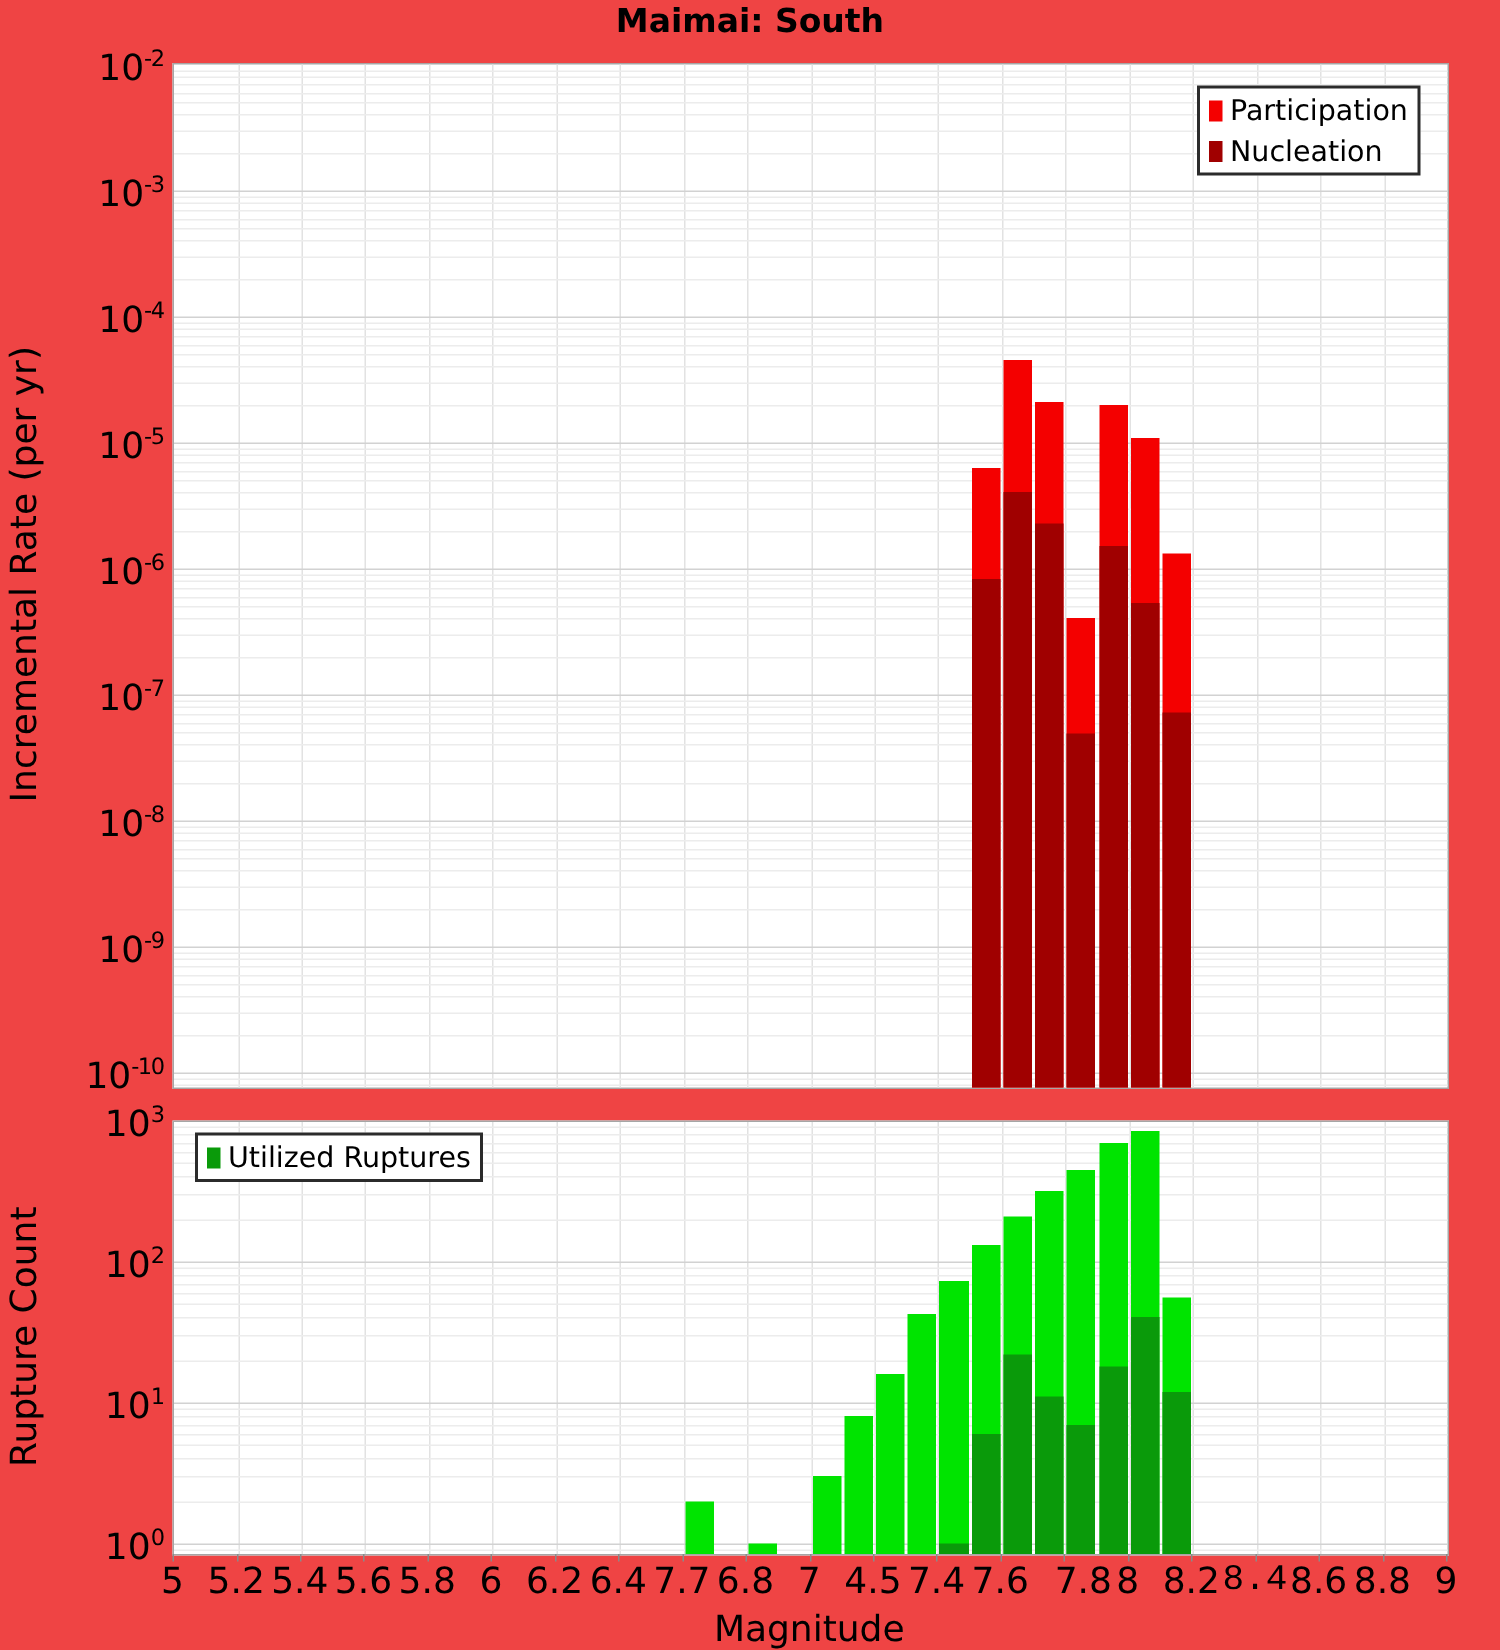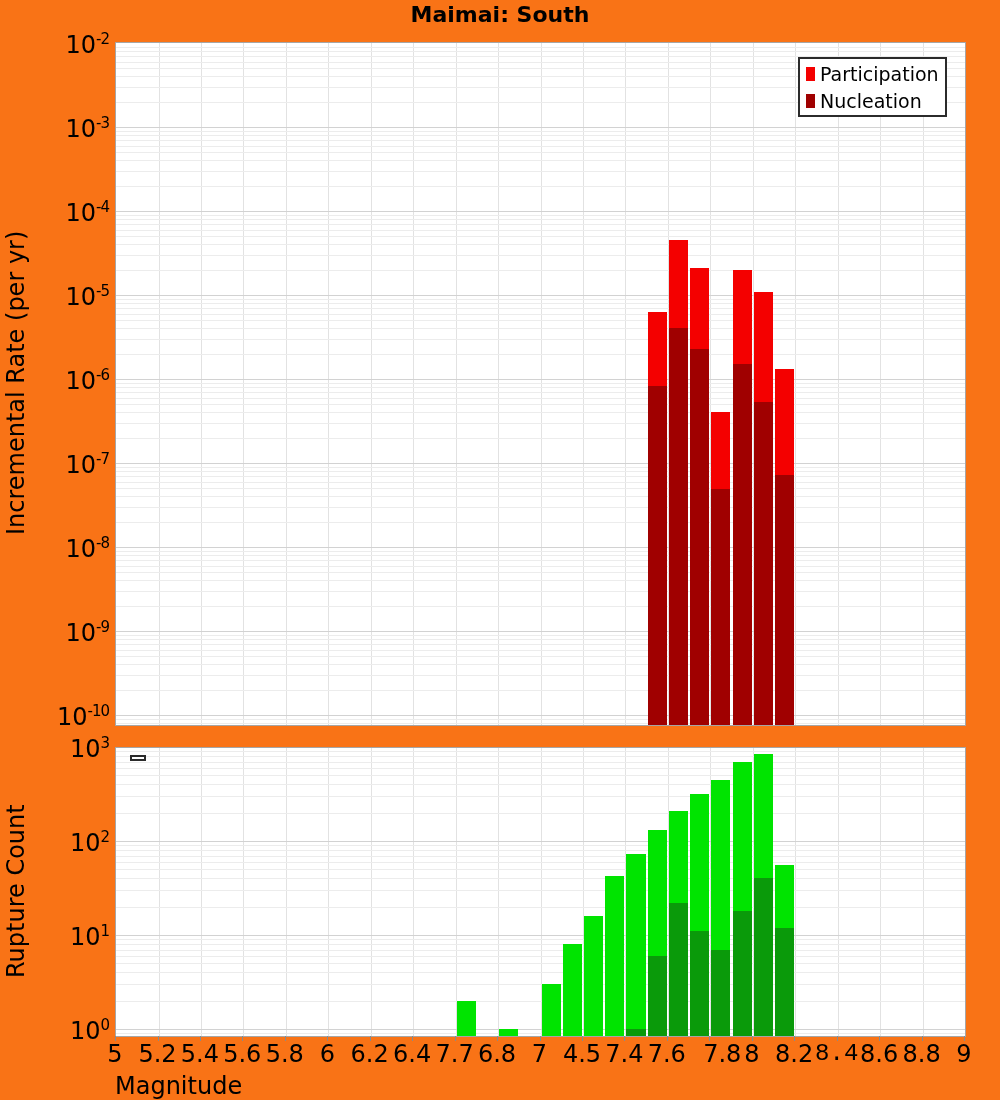--- a/index.html
+++ b/index.html
@@ -1,32 +1,32 @@
 <!DOCTYPE html>
 <html><head>
 <meta charset="utf-8">
 <style>
   html,body{margin:0;padding:0;background:#fff}
-  .figure{position:relative;width:1000px;height:1100px;background:#f97316;
+  .figure{position:relative;width:1000px;height:1100px;background:#ef4444;
           font-family:"DejaVu Sans","Liberation Sans",sans-serif;color:#000;overflow:hidden}
   .title{position:absolute;top:2px;left:0;width:1000px;text-align:center;
          font-size:22px;font-weight:bold}
   .panel{position:absolute;left:115px;border:1px solid #a6a6a6;background:#fff}
   #panel-top{top:42px;width:849px;height:682px}
   #panel-bottom{top:747px;width:849px;height:288px}
   .hgrid{position:absolute;left:0;right:0;height:1px;pointer-events:none}
   .hgrid.major{background:#d2d2d2}
   .hgrid.minor{background:#ececec}
   .vgrid{position:absolute;top:0;bottom:0;width:1px;background:#e2e2e2;pointer-events:none}
   .bar{position:absolute}
   .ylabel{position:absolute;writing-mode:vertical-rl;transform:rotate(180deg);
           text-align:center;font-size:24px;width:38px;white-space:nowrap}
   #ylabel-top{left:2px;top:42px;height:682px}
   #ylabel-bottom{left:2px;top:747px;height:288px}
-  .xlabel{position:absolute;left:115px;width:849px;top:1072px;text-align:left;font-size:24px}
+  .xlabel{position:absolute;left:115px;width:849px;top:1072px;text-align:center;font-size:24px}
   .ytick{position:absolute;width:109px;left:0;text-align:right;font-size:24px;
          line-height:26px;transform:translateY(-50%)}
   .ytick sup{font-size:15px;letter-spacing:-1px}
   .xtick-label{position:absolute;top:1040px;width:64px;text-align:center;font-size:24px;
                transform:translateX(-50%)}
   .xtick-mark{position:absolute;top:1036px;width:1px;height:5px;background:#8a8a8a}
   .legend{position:absolute;background:#ffffff;border:2px solid #2b2b2b;padding:1px 6px;z-index:5}
   .legend-row{display:flex;align-items:center;height:27px}
   .swatch{width:9px;height:14px;margin-right:5px;flex:0 0 9px}
   .legend-label{font-size:19px;white-space:nowrap}
@@ -229,20 +229,24 @@
       <span class="swatch" id="sw-p" style="background: rgb(244, 0, 0);"></span>
       <span class="legend-label">Participation</span>
     </div>
     <div class="legend-row">
       <span class="swatch" id="sw-n" style="background: rgb(160, 0, 0);"></span>
       <span class="legend-label">Nucleation</span>
     </div>
   </div>
 
   <div class="legend" id="legend-bottom">
+    <div class="legend-row">
+      <span class="swatch" id="sw-u" style="background: rgb(10, 154, 10);"></span>
+      <span class="legend-label">Utilized Ruptures</span>
+    </div>
   </div>
 
   <div class="xlabel">Magnitude</div>
 
 <div class="ytick" style="top: 42px;">10<sup>-2</sup></div>
     <div class="ytick" style="top: 126px;">10<sup>-3</sup></div>
     <div class="ytick" style="top: 210px;">10<sup>-4</sup></div>
     <div class="ytick" style="top: 294px;">10<sup>-5</sup></div>
     <div class="ytick" style="top: 378px;">10<sup>-6</sup></div>
     <div class="ytick" style="top: 462px;">10<sup>-7</sup></div>

